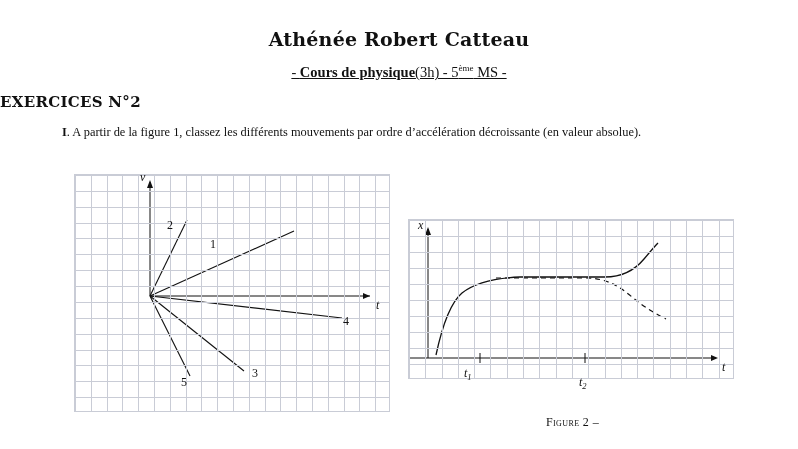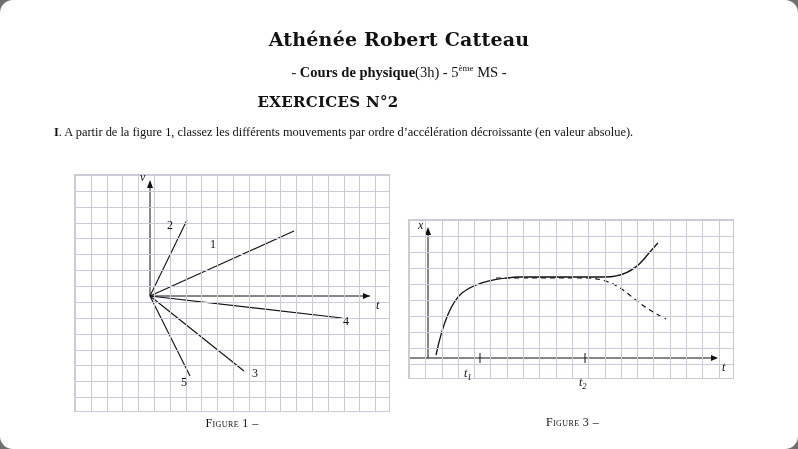--- a/index.html
+++ b/index.html
@@ -8,63 +8,62 @@
     background: #6f6f6f;
   }
   .page {
     position: relative;
     width: 798px;
     height: 449px;
     background: #ffffff;
     overflow: hidden;
     font-family: "Liberation Serif", serif;
     color: #111111;
-    border-radius: 13px;
   }
   .title {
     position: absolute;
     top: 28px;
     left: 0;
     width: 798px;
     text-align: center;
     font-family: "DejaVu Serif", serif;
     font-weight: bold;
     font-size: 19px;
     letter-spacing: 0.2px;
   }
   .subtitle {
     position: absolute;
     top: 63px;
     left: 0;
     width: 798px;
     text-align: center;
     font-size: 14.5px;
+    text-decoration: underline;
   }
   .subtitle .bold {
     font-weight: bold;
   }
   .sup {
     font-size: 9px;
     vertical-align: super;
   }
   .exercises {
     position: absolute;
     top: 93px;
     left: 0;
     width: 656px;
-    text-align: center;
     font-weight: bold;
     font-size: 15px;
     font-family: "DejaVu Serif", serif;
     letter-spacing: 0.3px;
   }
   .para {
     position: absolute;
     top: 124px;
-    left: 54px;
+    left: 62px;
     width: 678px;
     font-size: 12.4px;
     line-height: 17px;
     text-align: justify;
   }
   .para .lead {
     font-weight: bold;
   }
 
   
@@ -177,21 +176,20 @@
 
     <span class="lbl" style="left:78px; top:2px;">v</span>
     <span class="lbl" style="left:314px; top:130px;">t</span>
 
     <span class="num" style="left:105px; top:50px;">2</span>
     <span class="num" style="left:148px; top:69px;">1</span>
     <span class="num" style="left:281px; top:146px;">4</span>
     <span class="num" style="left:190px; top:198px;">3</span>
     <span class="num" style="left:119px; top:207px;">5</span>
 
-    <div class="fig-caption fig1-caption">Figure 1 –</div>
   </div>
 
   <div class="fig2-wrap">
     <div class="fig2-grid"></div>
 
     <svg width="345" height="180" viewBox="0 0 345 180">
 
       <line x1="8" y1="143" x2="316" y2="143" stroke="#111" stroke-width="1"></line>
       <polygon points="318,143 311,140 311,146" fill="#111"></polygon>
       <line x1="28" y1="143" x2="28" y2="14" stroke="#111" stroke-width="1"></line>
@@ -204,16 +202,16 @@
 
       <path d="M 96,63 L 185,63 C 205,63 218,70 232,82 C 244,92 254,98 266,104" fill="none" stroke="#111" stroke-width="1.2" stroke-dasharray="5 4"></path>
     </svg>
 
     <span class="lbl" style="left:18px; top:3px;">x</span>
     <span class="lbl" style="left:322px; top:145px;">t</span>
 
     <span class="lbl" style="left:64px; top:151px;"><span>t</span><span class="sub">1</span></span>
     <span class="lbl" style="left:179px; top:160px;"><span>t</span><span class="sub">2</span></span>
 
-    <div class="fig-caption fig2-caption">Figure 3 –</div>
+    <div class="fig-caption fig2-caption">Figure 2 –</div>
   </div>
 
 </div>
 
 </body></html>

